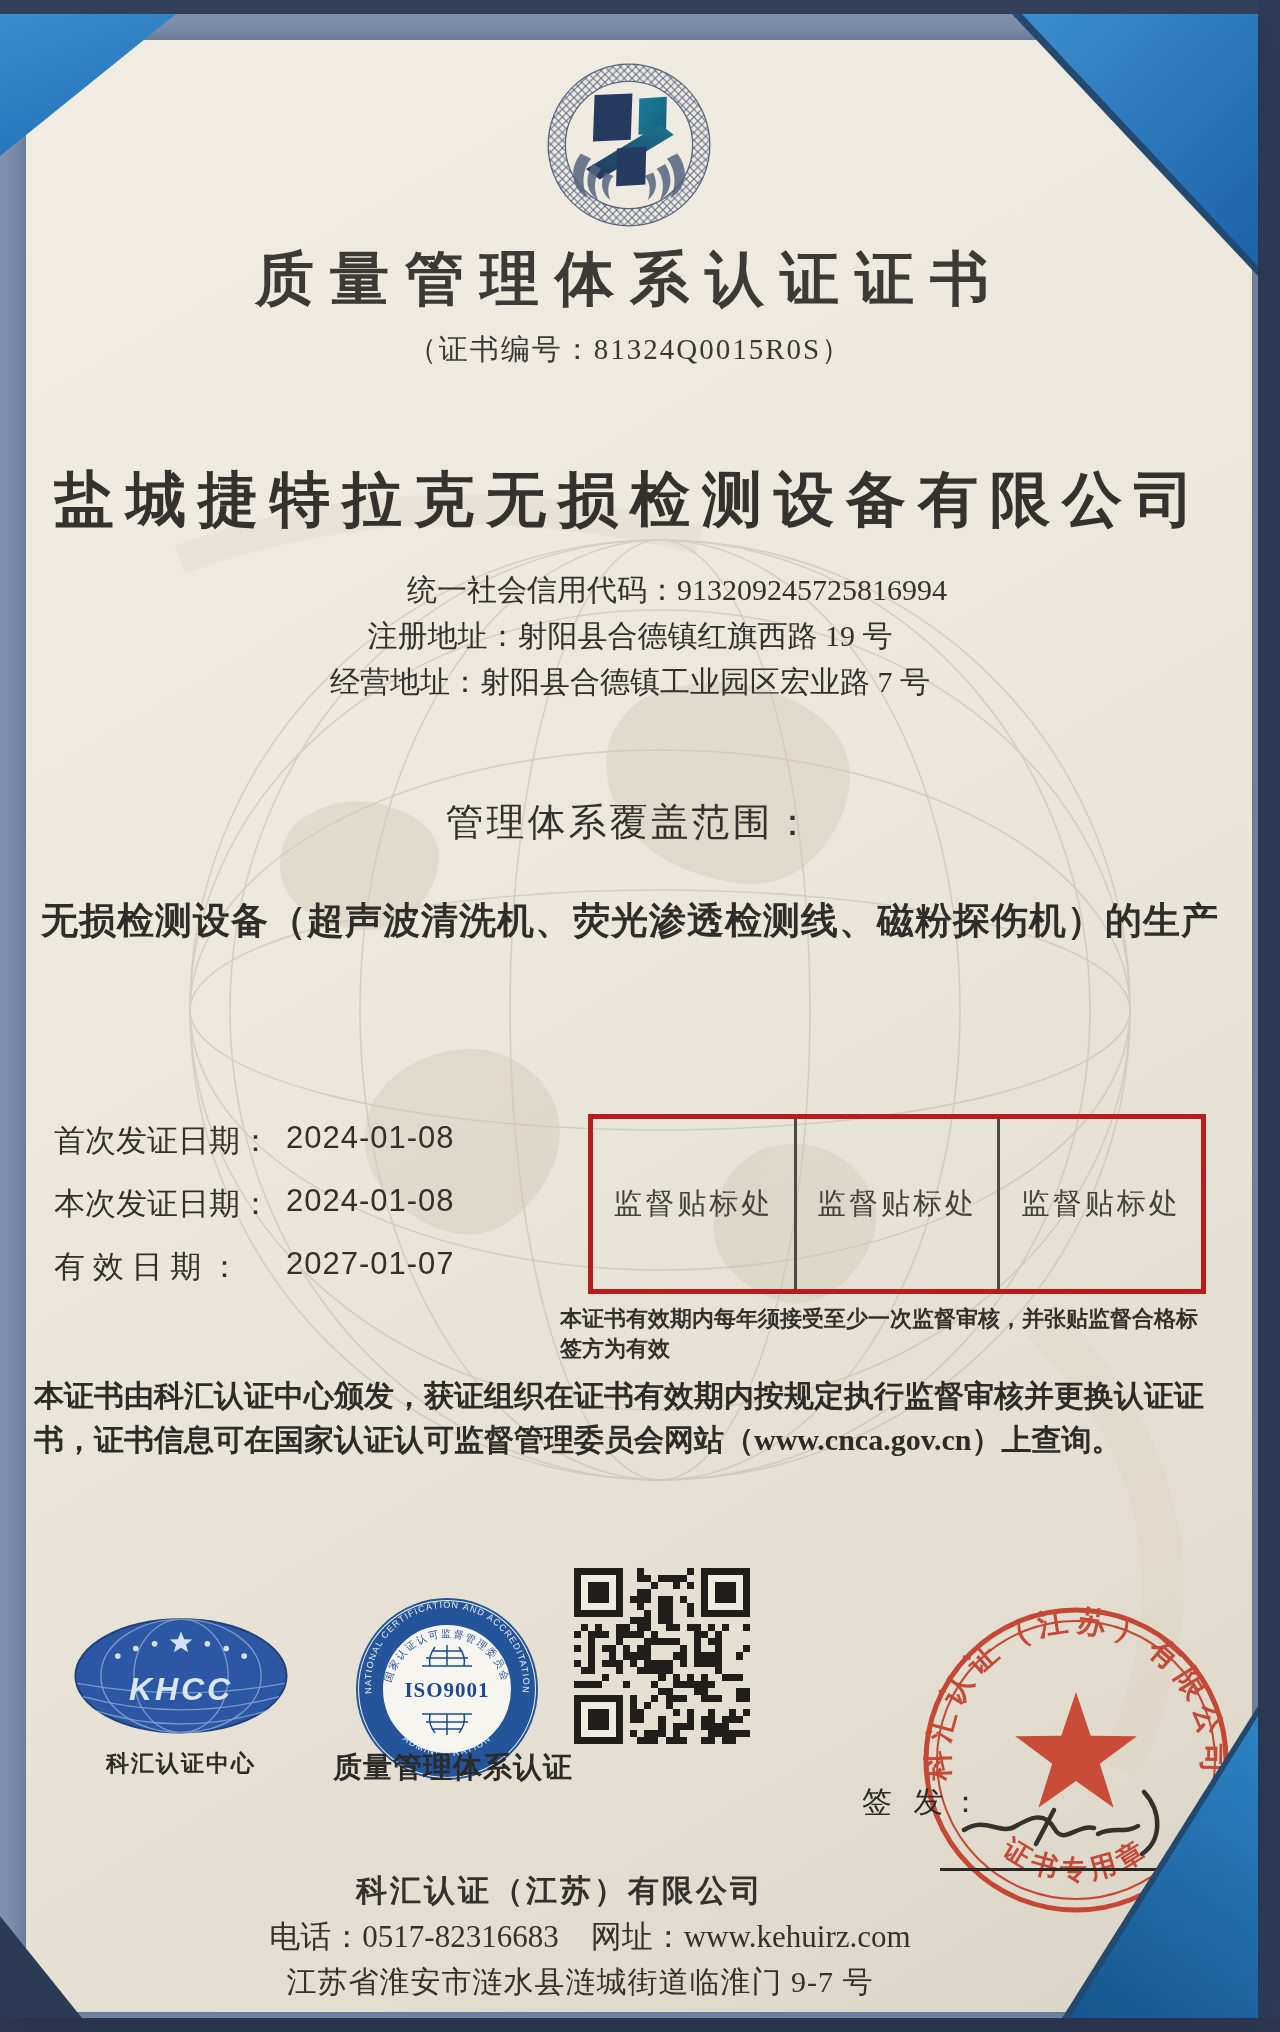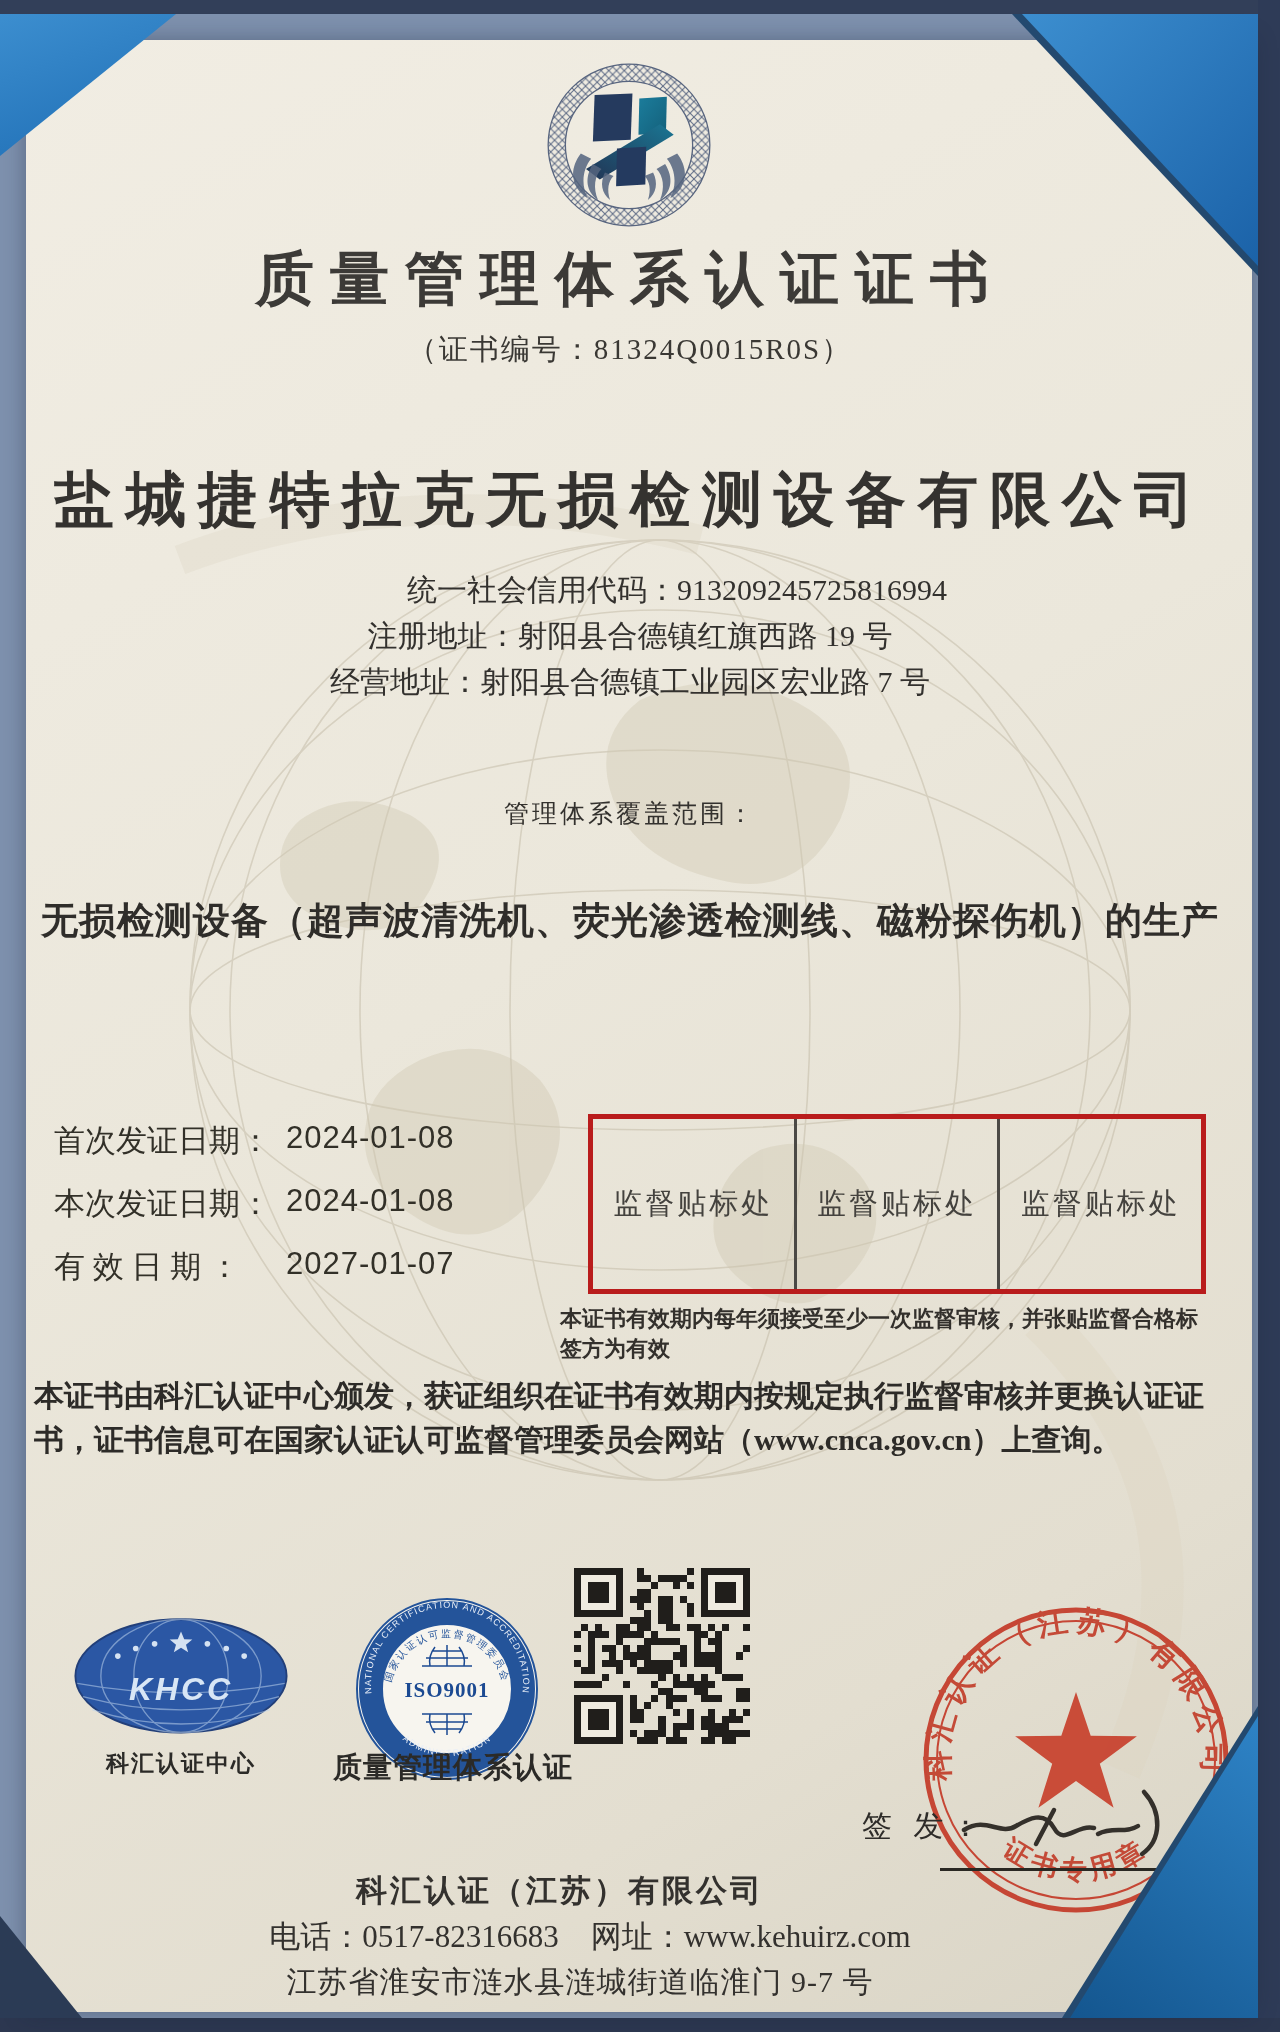--- a/index.html
+++ b/index.html
@@ -33,21 +33,21 @@
   .t{position:absolute;left:0;width:1260px;text-align:center;color:#33312e;z-index:3;}
   .logo-wrap{position:absolute;left:543px;top:58px;width:172px;height:174px;z-index:3;}
   .title{top:240px;font-size:59px;font-weight:700;letter-spacing:16px;color:#3c3a37;}
   .certno{top:330px;font-size:29px;letter-spacing:2px;color:#3a3834;}
   .certify{top:374px;font-size:27px;letter-spacing:9px;}
   .company{top:460px;font-size:60px;font-weight:700;letter-spacing:12px;color:#34322f;}
   .credit{top:570px;font-size:30px;margin-left:47px;}
   .regaddr{top:616px;font-size:30px;}
   .bizaddr{top:662px;font-size:30px;}
   .standard{top:750px;font-size:30px;letter-spacing:1px;}
-  .scopeh{top:797px;font-size:25px;letter-spacing:3px;}
+  .scopeh{top:797px;font-size:38px;letter-spacing:3px;}
   .scope{top:896px;font-size:37px;font-weight:700;letter-spacing:1px;color:#2f2d2a;}
   .dates{position:absolute;left:54px;top:1120px;z-index:3;font-size:31px;color:#323028;}
   .dates .row{display:flex;margin-bottom:21px;white-space:nowrap;}
   .dates .lbl{display:inline-block;min-width:232px;}
   .dates .val{font-family:"Liberation Sans","DejaVu Sans",sans-serif;letter-spacing:1px;}
   .suptable{position:absolute;left:588px;top:1114px;width:608px;height:170px;z-index:3;
             display:flex;border:5px solid #b91c1c;}
   .suptable .cell{flex:1;display:flex;align-items:center;justify-content:center;
             font-size:29px;letter-spacing:3px;color:#44423e;}
   .suptable .cell + .cell{border-left:3px solid #4b4945;}
@@ -56,21 +56,21 @@
   .para{position:absolute;left:34px;top:1374px;width:1214px;z-index:3;
         font-size:30px;font-weight:600;line-height:1.45;color:#2d2b28;text-align:left;}
   .khcc-wrap{position:absolute;left:66px;top:1608px;width:230px;height:132px;z-index:3;}
   .khcc-cap{position:absolute;left:56px;top:1748px;width:250px;text-align:center;z-index:3;
             font-size:23px;font-weight:700;letter-spacing:2px;color:#2b2a27;}
   .iso-wrap{position:absolute;left:352px;top:1594px;width:190px;height:190px;z-index:3;}
   .iso-cap{position:absolute;left:318px;top:1748px;width:270px;text-align:center;z-index:4;
            font-size:29px;font-weight:700;letter-spacing:1px;color:#2b2a27;}
   .qr-wrap{position:absolute;left:574px;top:1568px;width:176px;height:176px;z-index:3;}
   .qianfa{position:absolute;left:862px;top:1782px;z-index:7;font-size:30px;
-          letter-spacing:7px;color:#2e2c29;margin-top:24px;}
+          letter-spacing:7px;color:#2e2c29;}
   .sigline{position:absolute;left:940px;top:1868px;width:298px;height:3px;
            background:#2a2823;z-index:7;}
   .seal-wrap{position:absolute;left:916px;top:1588px;width:320px;height:340px;z-index:6;}
   .f-company{top:1870px;left:0;width:1120px;font-size:31px;font-weight:600;letter-spacing:3px;}
   .f-contact{position:absolute;top:1916px;left:0;width:1180px;z-index:3;display:flex;
              justify-content:center;gap:32px;font-size:31px;color:#33312e;}
   .f-addr{top:1962px;left:0;width:1160px;font-size:30px;letter-spacing:1px;}
 </style>
 </head>
 <body>

